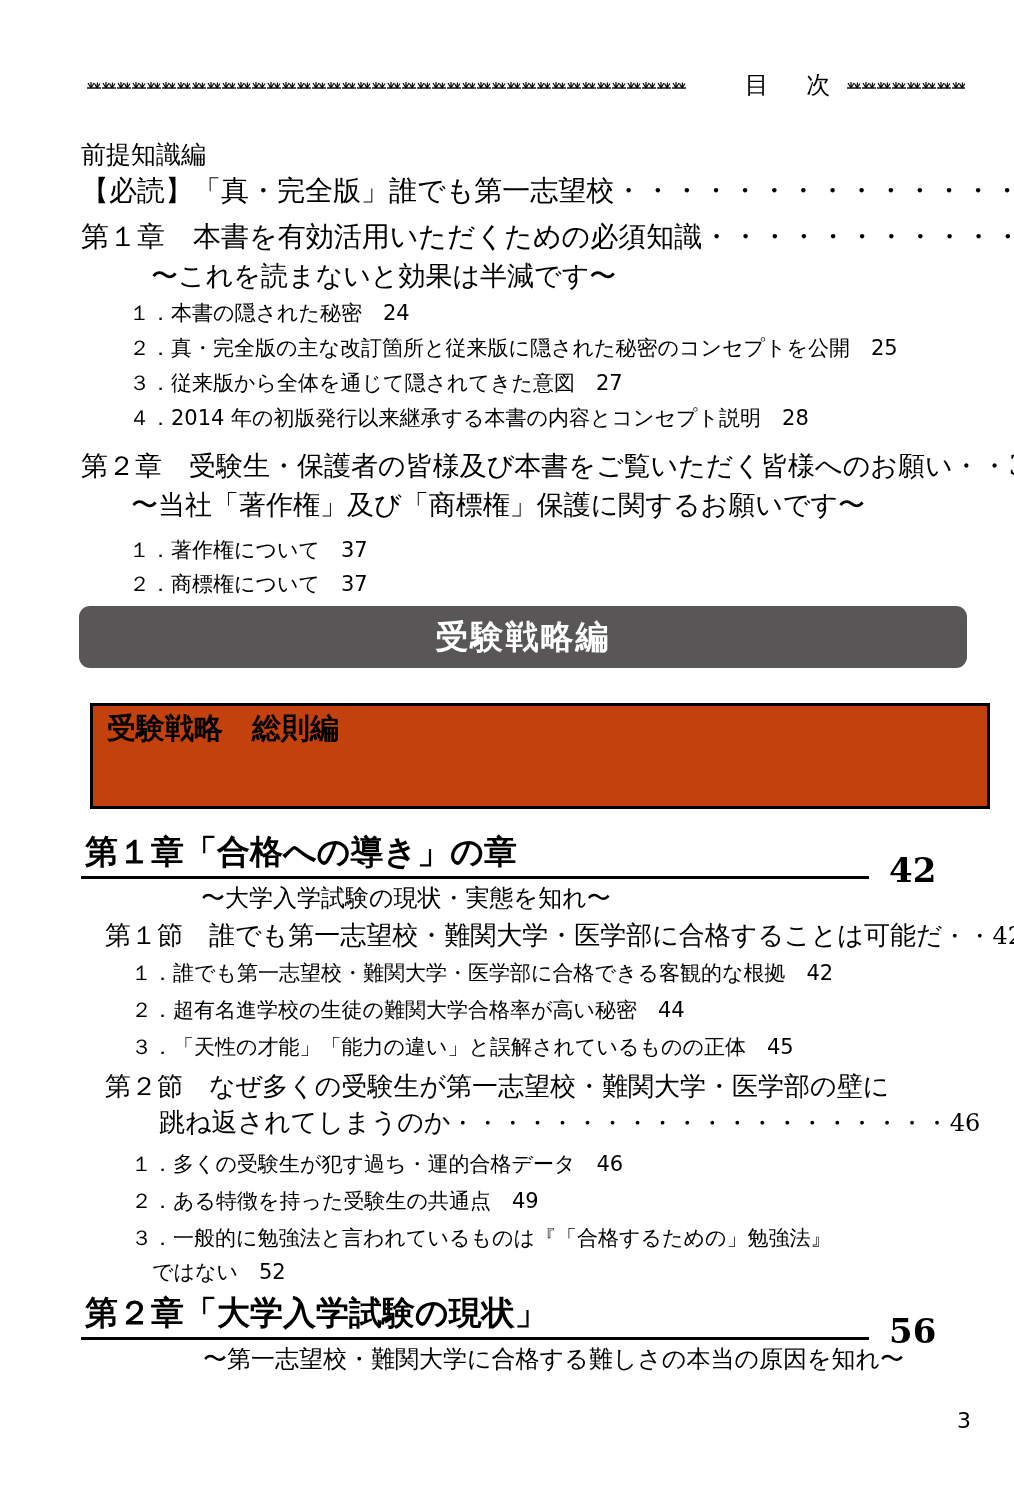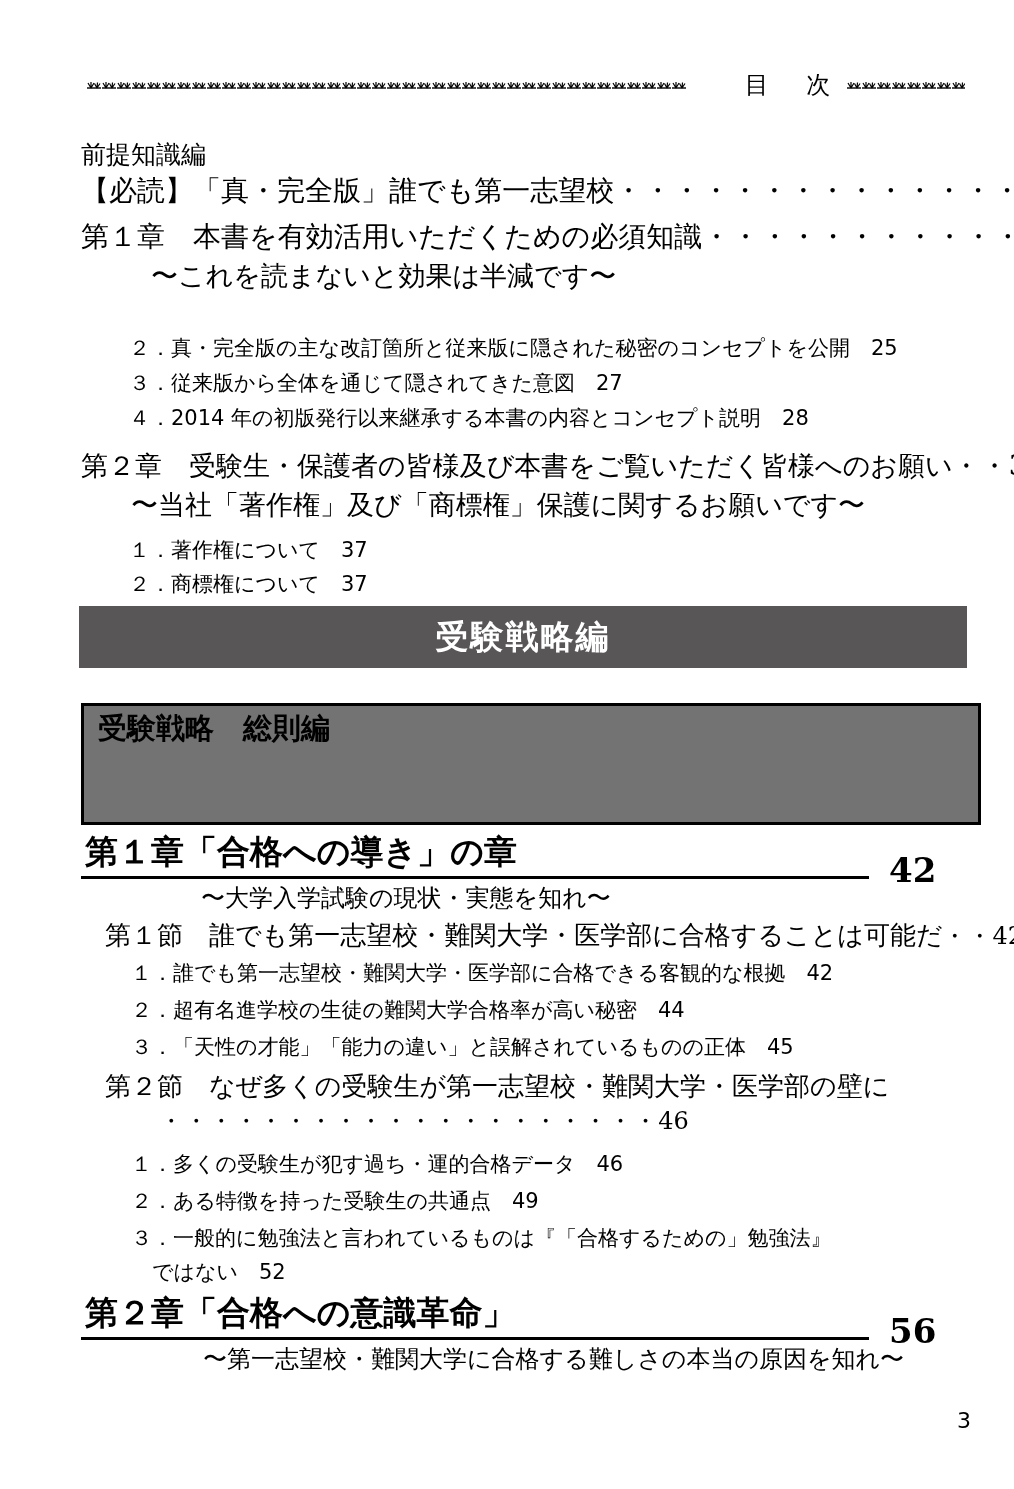--- a/index.html
+++ b/index.html
@@ -99,32 +99,33 @@
     height: 62px;
     background: #595657;
     color: #ffffff;
     display: flex;
     align-items: center;
     justify-content: center;
     font-family: "DejaVu Sans", "Liberation Sans", sans-serif;
     font-weight: bold;
     font-size: 33px;
     letter-spacing: 0.06em;
+    border-radius: 11px;
   }
 
   
   .framebox {
     position: absolute;
-    left: 62px;
+    left: 71px;
     top: 703px;
     width: 866px;
     height: 92px;
     border: 3px solid #000000;
-    background: #737373;
-    padding: 4px 14px 20px 14px;
+    background: #c2410c;
+    padding: 4px 14px 4px 14px;
     box-sizing: content-box;
   }
   .framebox-title {
     font-family: "DejaVu Serif", "Liberation Serif", serif;
     font-weight: bold;
     font-size: 29px;
     line-height: 1.25;
     white-space: nowrap;
   }
   .framebox-sub {
@@ -270,20 +271,21 @@
   </div>
 
   <div class="toc-line mincho" style="left:62px; top:218px;">
     <span class="ttl">第１章　本書を有効活用いただくための必須知識</span>
     <span class="dots">・・・・・・・・・・・・・・・・</span>
 
   </div>
 
   <div class="tilde-line mincho" style="left:132px; top:258px;">〜これを読まないと効果は半減です〜</div>
 
+  <div class="num-item" style="left:110px; top:299px;">１．本書の隠された秘密　24</div>
   <div class="num-item" style="left:110px; top:334px;">２．真・完全版の主な改訂箇所と従来版に隠された秘密のコンセプトを公開　25</div>
   <div class="num-item" style="left:110px; top:369px;">３．従来版から全体を通じて隠されてきた意図　27</div>
   <div class="num-item" style="left:110px; top:404px;">４．2014 年の初版発行以来継承する本書の内容とコンセプト説明　28</div>
 
   <div class="toc-line mincho" style="left:62px; top:448px; font-size:27px;">
     <span class="ttl">第２章　受験生・保護者の皆様及び本書をご覧いただく皆様へのお願い</span>
     <span class="dots" style="font-size:27px;">・・</span>
     <span class="pg">37</span>
   </div>
 
@@ -312,31 +314,32 @@
   </div>
 
   <div class="num-item" style="left:112px; top:959px;">１．誰でも第一志望校・難関大学・医学部に合格できる客観的な根拠　42</div>
   <div class="num-item" style="left:112px; top:996px;text-align:center;">２．超有名進学校の生徒の難関大学合格率が高い秘密　44</div>
   <div class="num-item" style="left:112px; top:1033px;">３．「天性の才能」「能力の違い」と誤解されているものの正体　45</div>
 
   <div class="toc-line mincho" style="left:86px; top:1069px; font-size:26px;">
     <span class="ttl">第２節　なぜ多くの受験生が第一志望校・難関大学・医学部の壁に</span>
   </div>
   <div class="toc-line mincho" style="left:140px; top:1105px; font-size:26px;">
+    <span class="ttl">跳ね返されてしまうのか</span>
     <span class="dots" style="font-size:24px;">・・・・・・・・・・・・・・・・・・・・</span>
     <span class="pg" style="font-size:24px;">46</span>
   </div>
 
   <div class="num-item" style="left:112px; top:1150px;">１．多くの受験生が犯す過ち・運的合格データ　46</div>
   <div class="num-item" style="left:112px; top:1187px;">２．ある特徴を持った受験生の共通点　49</div>
   <div class="num-item" style="left:112px; top:1224px;">３．一般的に勉強法と言われているものは『「合格するための」勉強法』</div>
   <div class="num-item" style="left:112px; top:1258px;">　ではない　52</div>
 
   <div class="chapter" style="top:1291px;">
-    <div class="ch-title">第２章「合格への意識革命」</div>
+    <div class="ch-title">第２章「大学入学試験の現状」</div>
     <div class="ch-rule"></div>
     <div class="ch-page">56</div>
     <div class="ch-sub" style="left:122px;">〜第一志望校・難関大学に合格する難しさの本当の原因を知れ〜</div>
   </div>
 
   <div class="folio">3</div>
 
 </div>
 
 </body></html>

